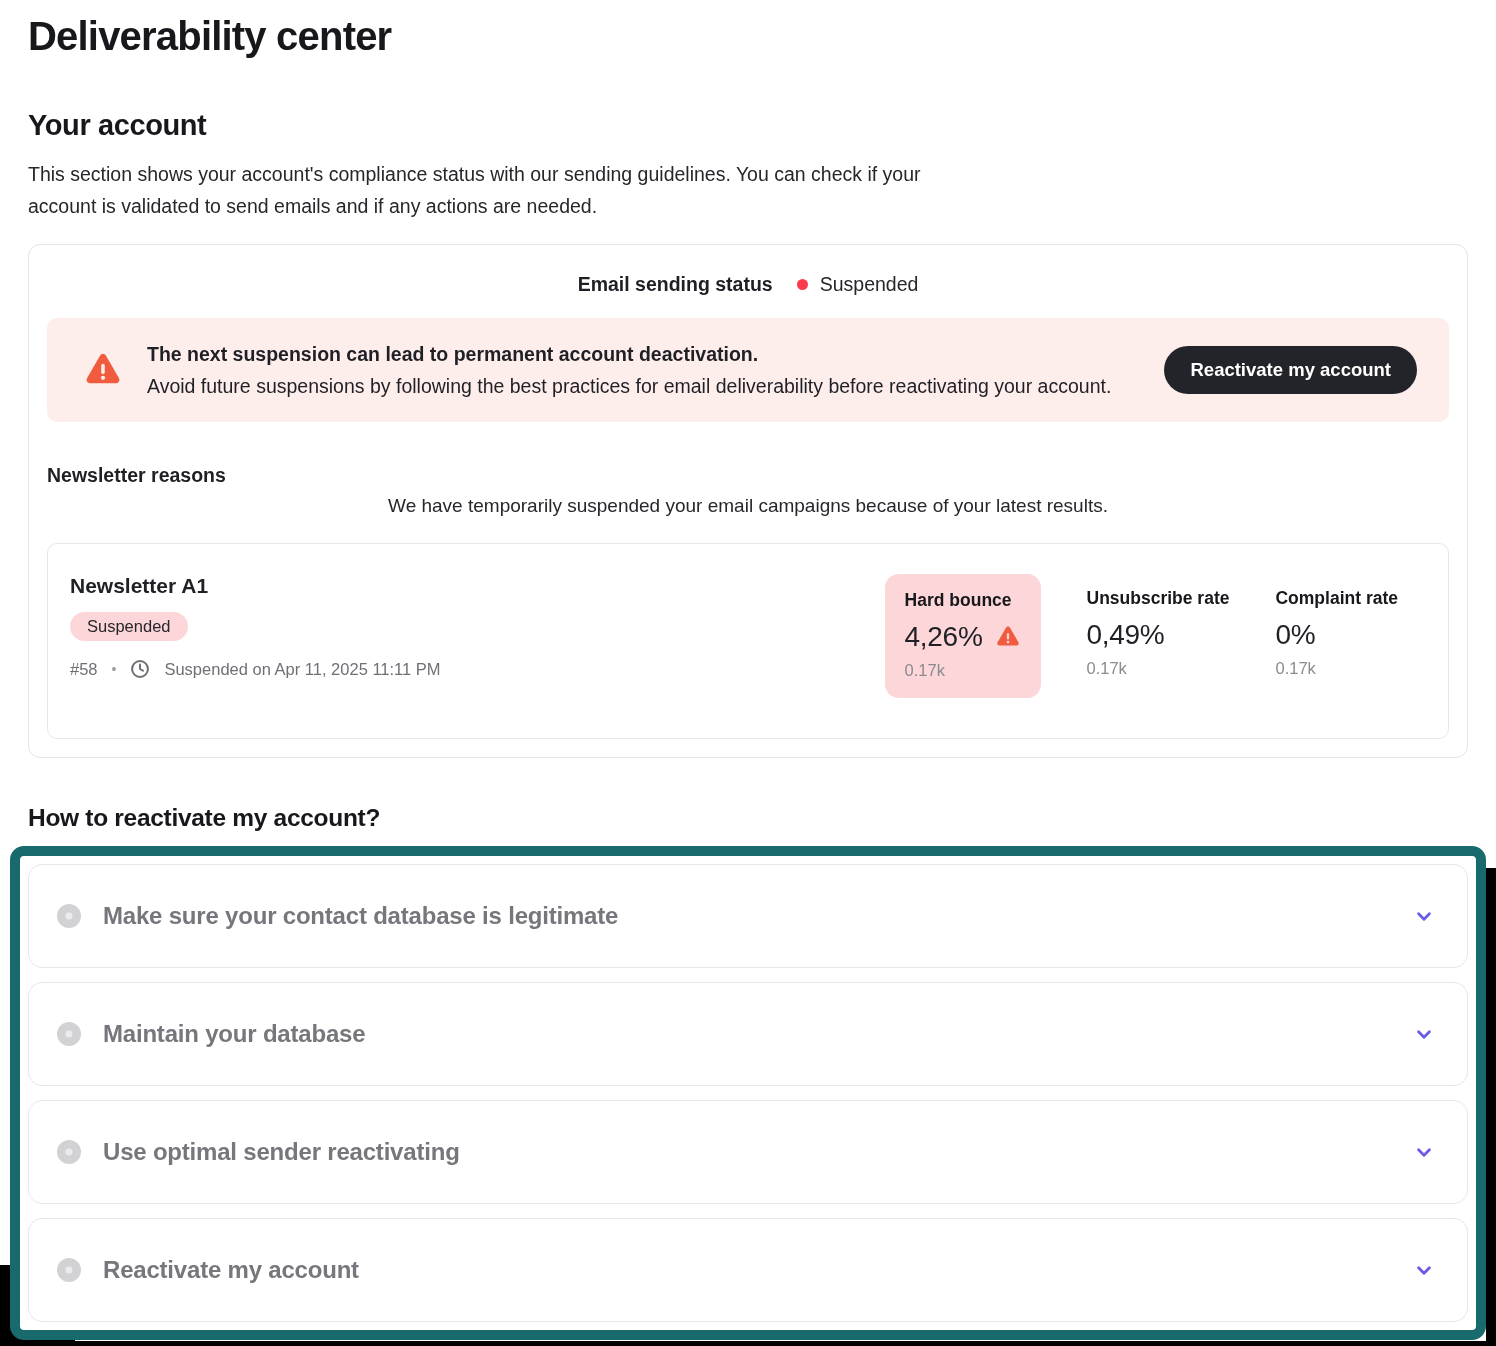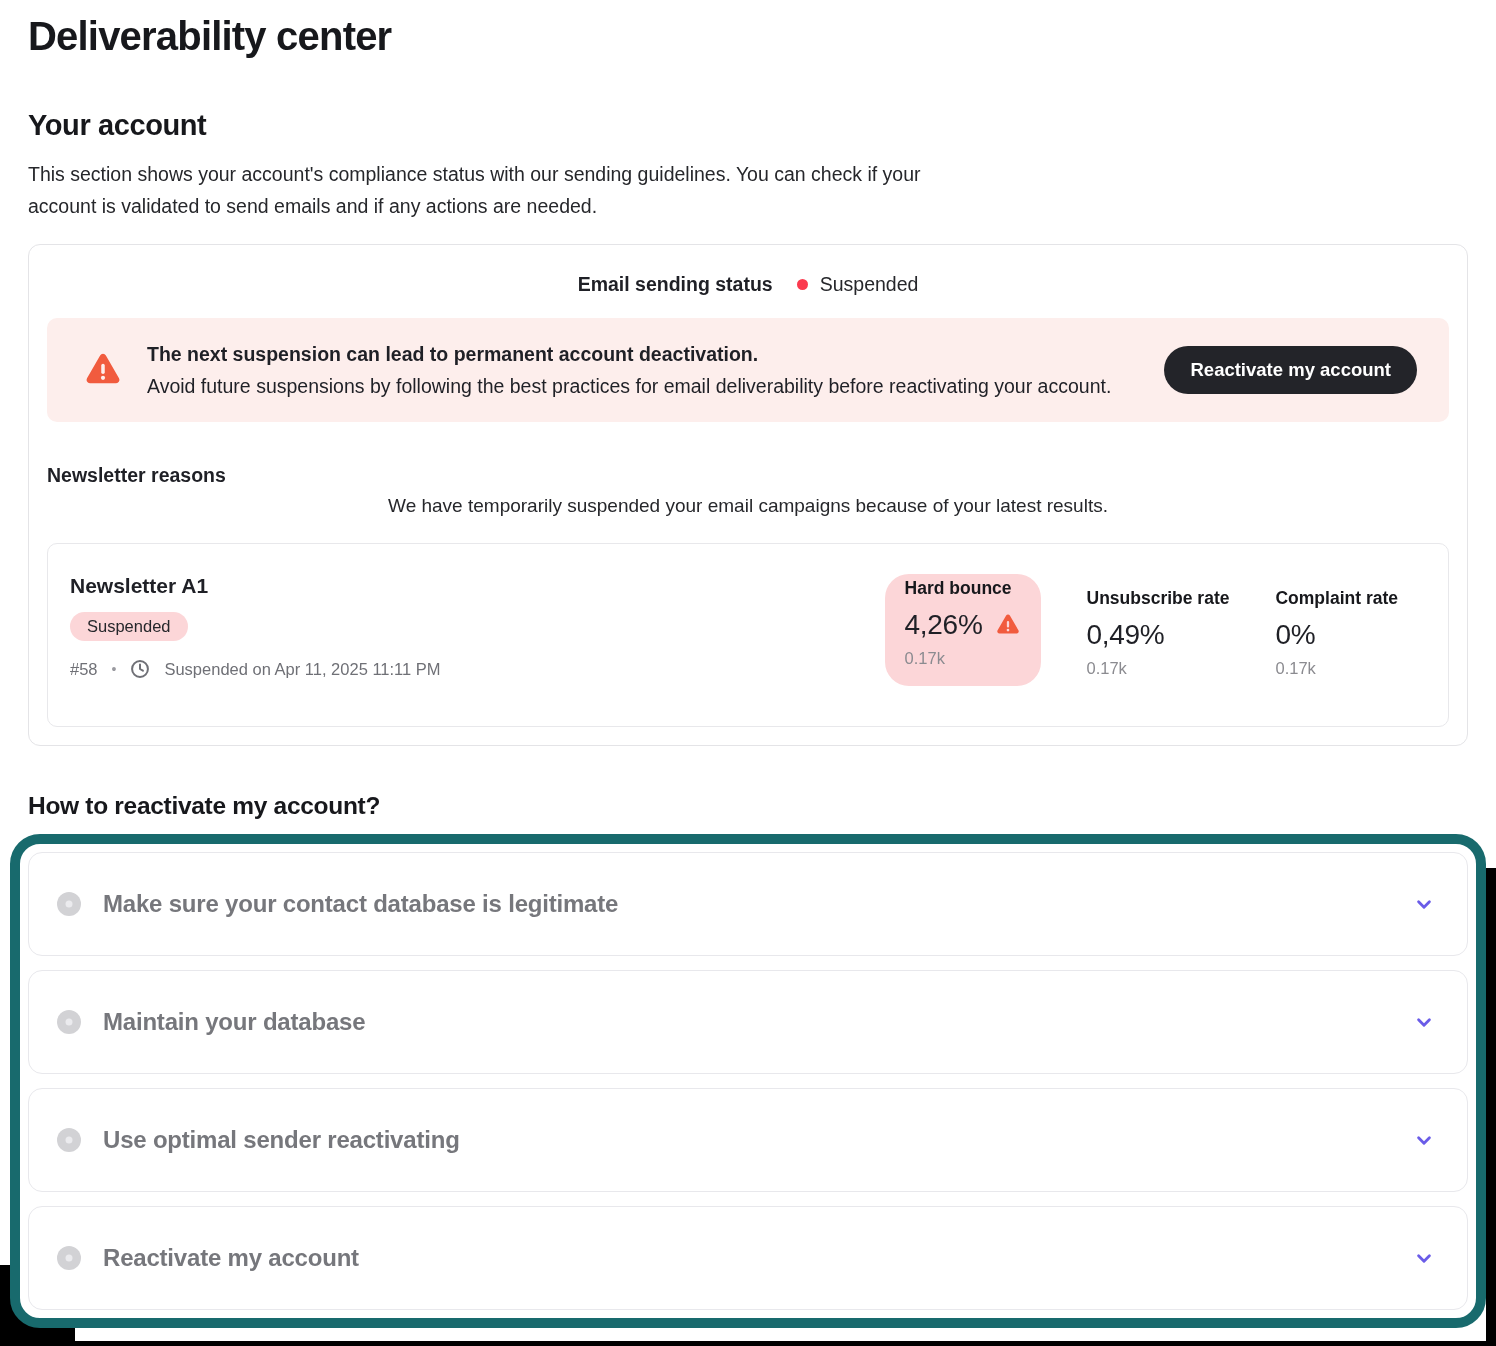--- a/index.html
+++ b/index.html
@@ -47,38 +47,38 @@
   .campaign-badge {
     display:inline-block; margin-top:14px; background:#fcd6d8; color:#26272b;
     font-size:16.5px; padding:5px 17px; border-radius:999px;
   }
   .campaign-meta { margin-top:18px; display:flex; align-items:center; gap:14px; color:#6f7076; font-size:16.5px; }
   .meta-dot { color:#9a9aa0; font-size:14px; }
   .clock-icon svg { display:block; }
 
   .stats-group { display:flex; gap:46px; margin-right:28px; }
   .stat { padding:14px 0 0 0; }
-  .stat.highlight { background:#fcd6d8; border-radius:24px; padding:4px 20px 18px 20px; margin-top:0; }
+  .stat.highlight { background:#fcd6d8; border-radius:14px; padding:16px 20px 18px 20px; margin-top:0; }
   .stat-label { font-size:17.5px; font-weight:700; color:#17181c; }
   .stat-value-row { display:flex; align-items:center; gap:12px; margin-top:10px; }
   .stat-value { font-size:28px; font-weight:400; letter-spacing:-0.3px; }
   .stat-warning { width:26px; height:26px; }
   .stat-count { margin-top:8px; font-size:16.5px; color:#8b8b90; }
 
   .howto-heading { margin-top:46px; font-size:24.5px; font-weight:700; letter-spacing:-0.3px; color:#17181c; }
 
   .black-edge { position:absolute; background:#000; z-index:0; }
   .black-edge.left { left:0; top:1265px; width:75px; height:81px; }
   .black-edge.right { right:0; top:868px; width:10px; height:478px; }
   .black-edge.bottom { left:0; bottom:0; width:100%; height:5px; }
 
   .accordion-wrap {
     position:relative; z-index:1;
     margin:14px -18px 0 -18px;
-    border:10px solid #186a6d; border-radius:30px;
+    border:10px solid #186a6d; border-radius:14px;
     background:#ffffff; padding:8px;
   }
   .accordion-row {
     display:flex; align-items:center; height:104px;
     border:1px solid #e8e8ec; border-radius:14px;
     padding:0 30px 0 28px; margin-bottom:14px; background:#fff; cursor:pointer;
   }
   .accordion-row:last-child { margin-bottom:0; }
   .step-circle {
     width:24px; height:24px; border-radius:50%; background:#d2d2d5;

